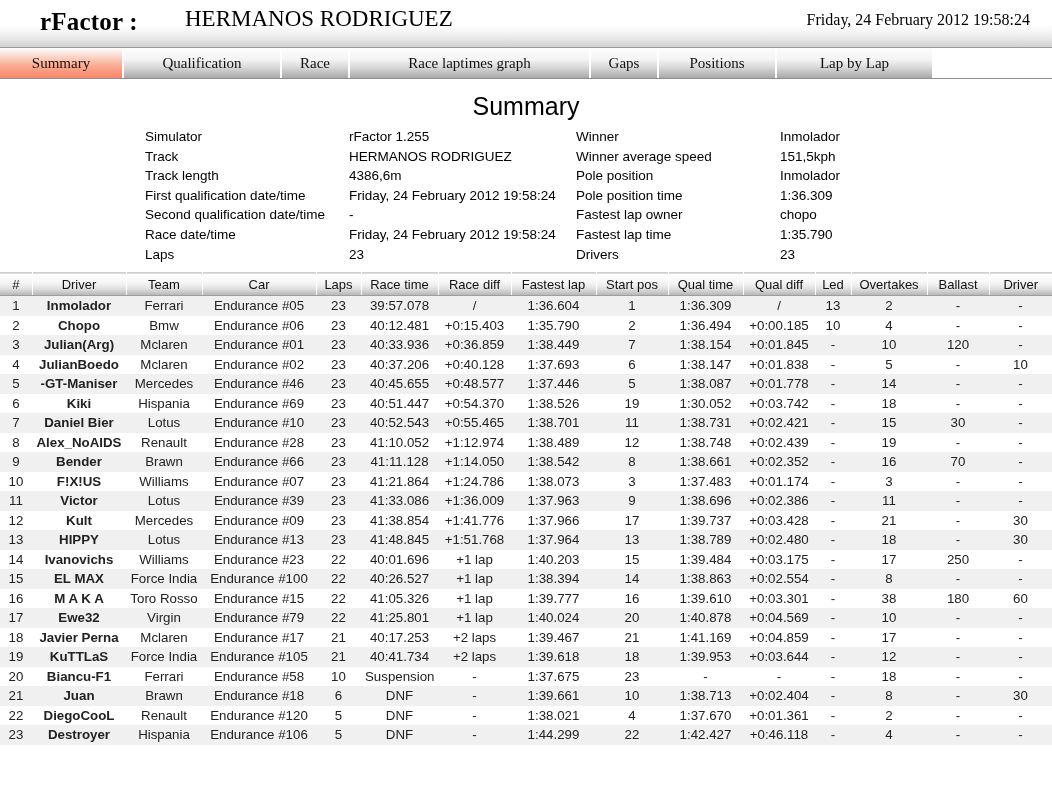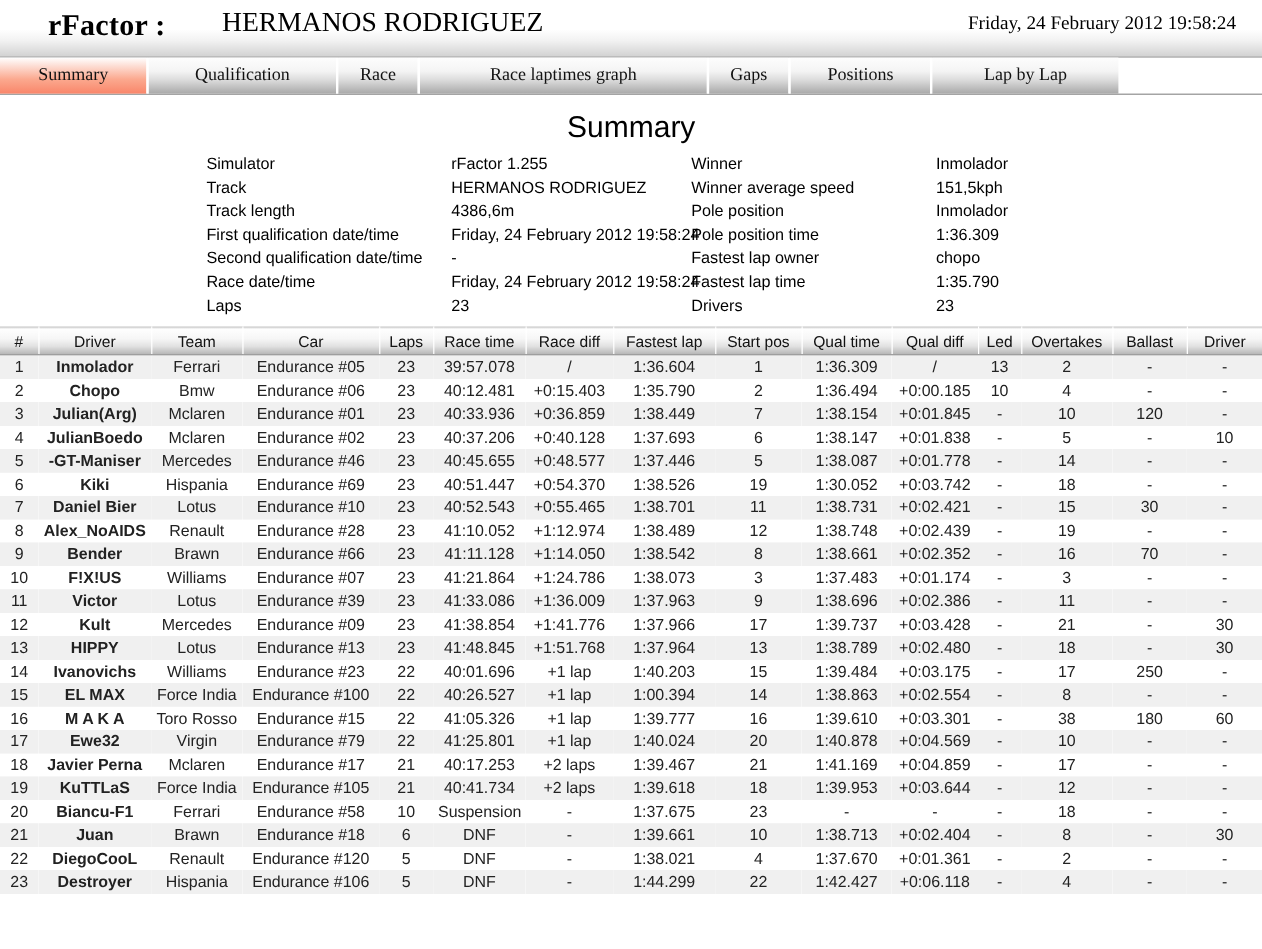--- a/index.html
+++ b/index.html
@@ -62,21 +62,21 @@
     margin-top:13px;margin-bottom:6px;
     font-family:"Liberation Sans",sans-serif;
   }
   #summary-grid{
     position:relative;
     height:145px;
     font-size:13.5px;
     color:#000;
   }
   .sum-col{position:absolute;top:0;}
-  .sum-col.left{left:172px;}
+  .sum-col.left{left:145px;}
   .sum-col.right{left:576px;}
   .sum-row{height:19.6px;line-height:19.6px;white-space:nowrap;}
   .sum-label{display:inline-block;width:204px;}
   .sum-value{display:inline-block;}
   
   #results{
     border-collapse:collapse;
     width:1052px;
     font-size:13.3px;
     table-layout:fixed;
@@ -446,21 +446,21 @@
         <td>-</td>
       </tr>
       <tr>
         <td class="pos">15</td>
         <td class="driver">EL MAX</td>
         <td class="team">Force India</td>
         <td class="car">Endurance #100</td>
         <td>22</td>
         <td>40:26.527</td>
         <td>+1 lap</td>
-        <td>1:00.394</td>
+        <td>1:38.394</td>
         <td>14</td>
         <td>1:38.863</td>
         <td>+0:02.554</td>
         <td>-</td>
         <td>8</td>
         <td>-</td>
         <td>-</td>
       </tr>
       <tr>
         <td class="pos">16</td>
@@ -585,20 +585,20 @@
         <td class="pos">23</td>
         <td class="driver">Destroyer</td>
         <td class="team">Hispania</td>
         <td class="car">Endurance #106</td>
         <td>5</td>
         <td>DNF</td>
         <td>-</td>
         <td>1:44.299</td>
         <td>22</td>
         <td>1:42.427</td>
-        <td>+0:06.118</td>
+        <td>+0:46.118</td>
         <td>-</td>
         <td>4</td>
         <td>-</td>
         <td>-</td>
       </tr>
     </tbody>
 </table>
 
 </body></html>

